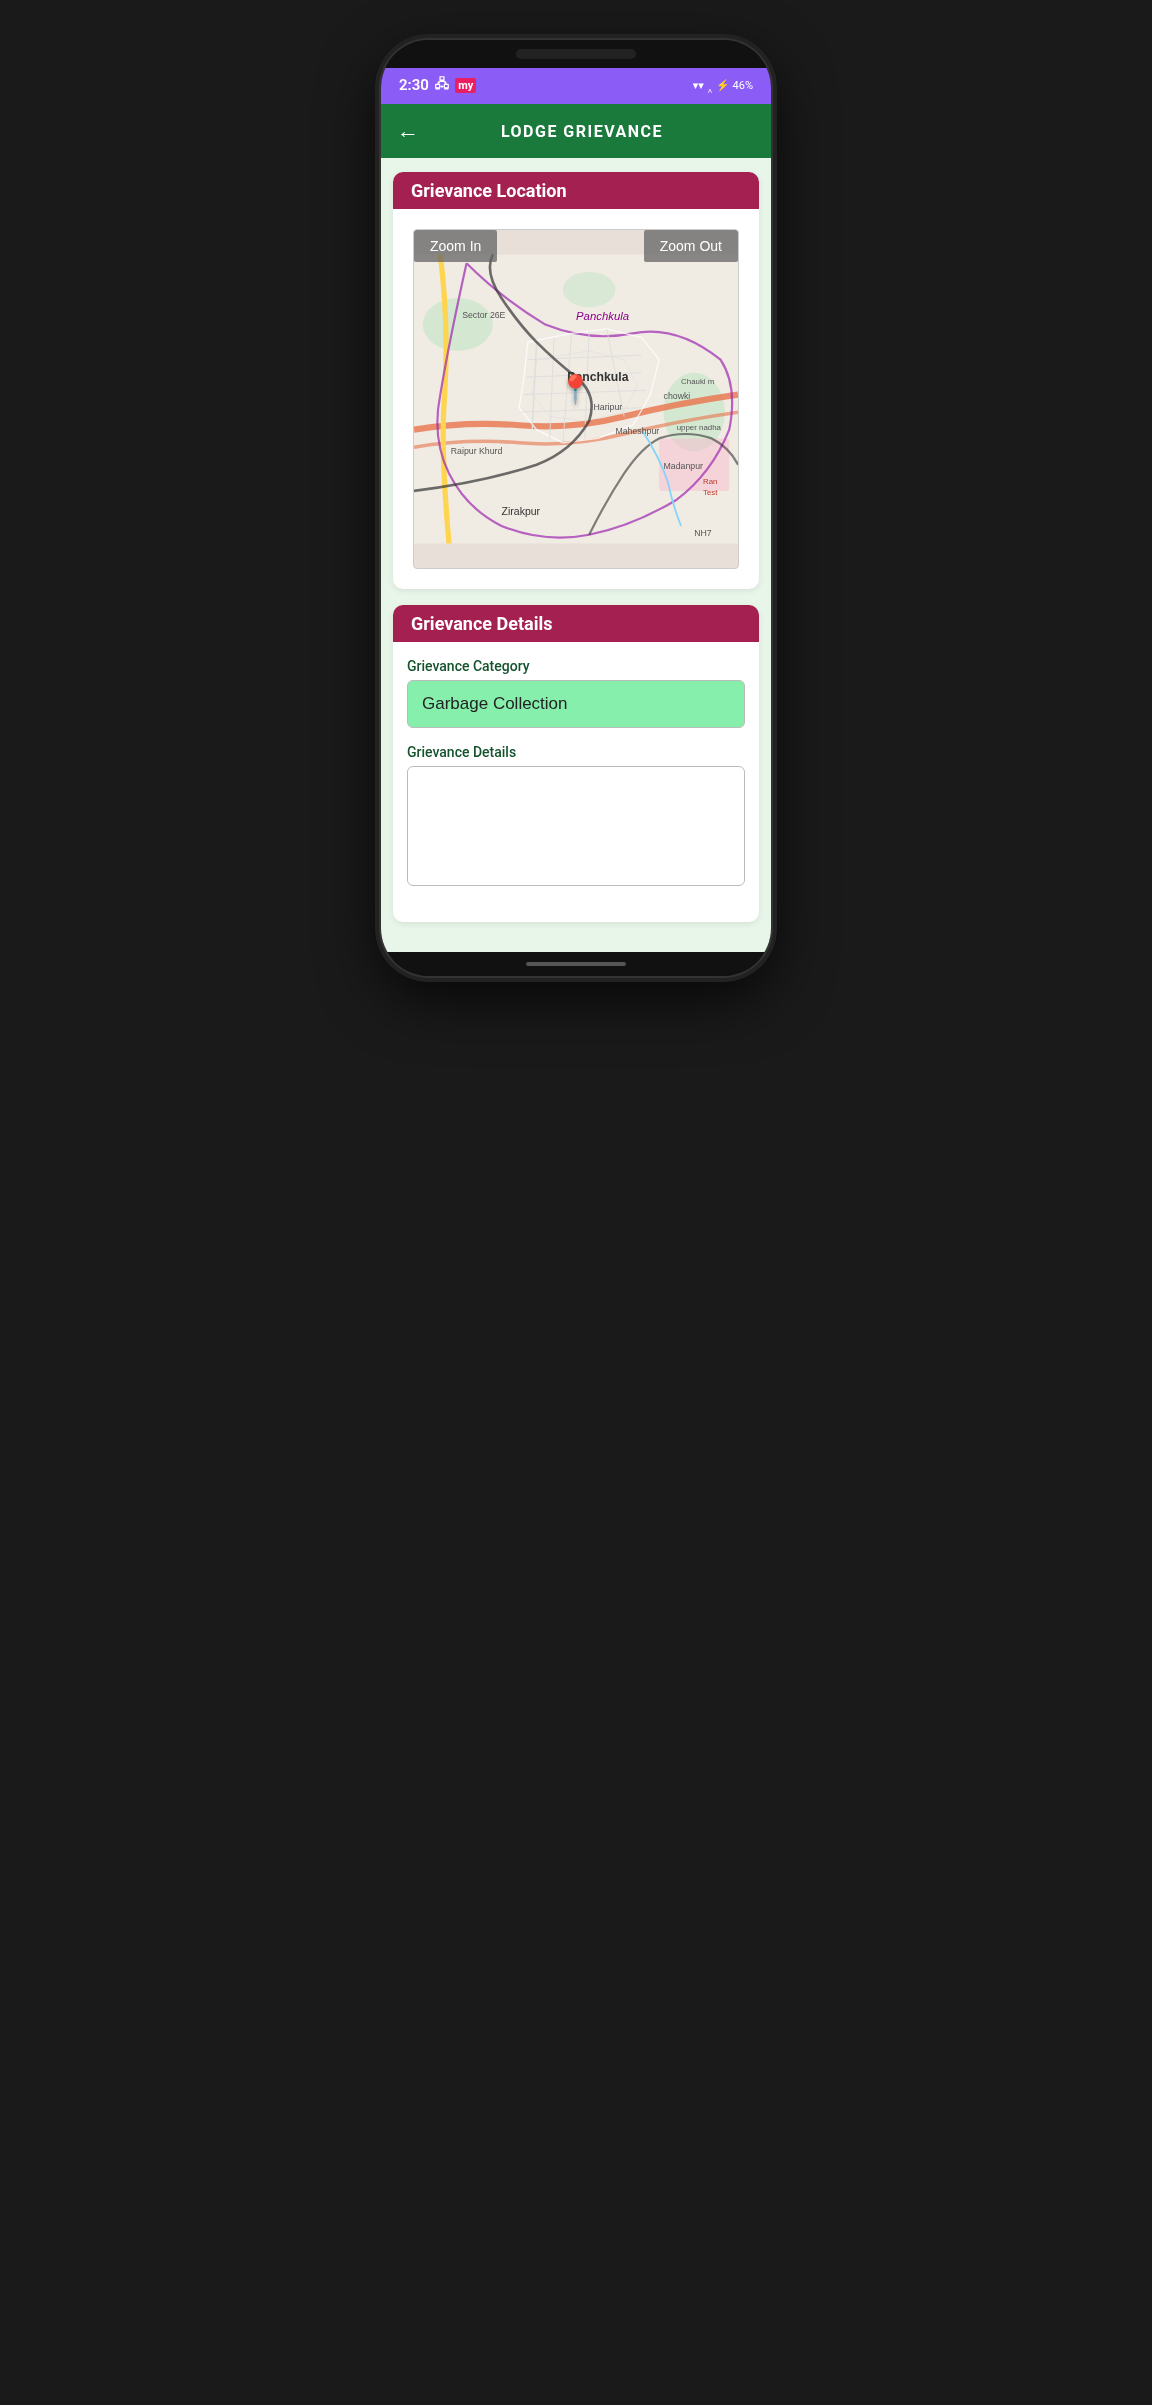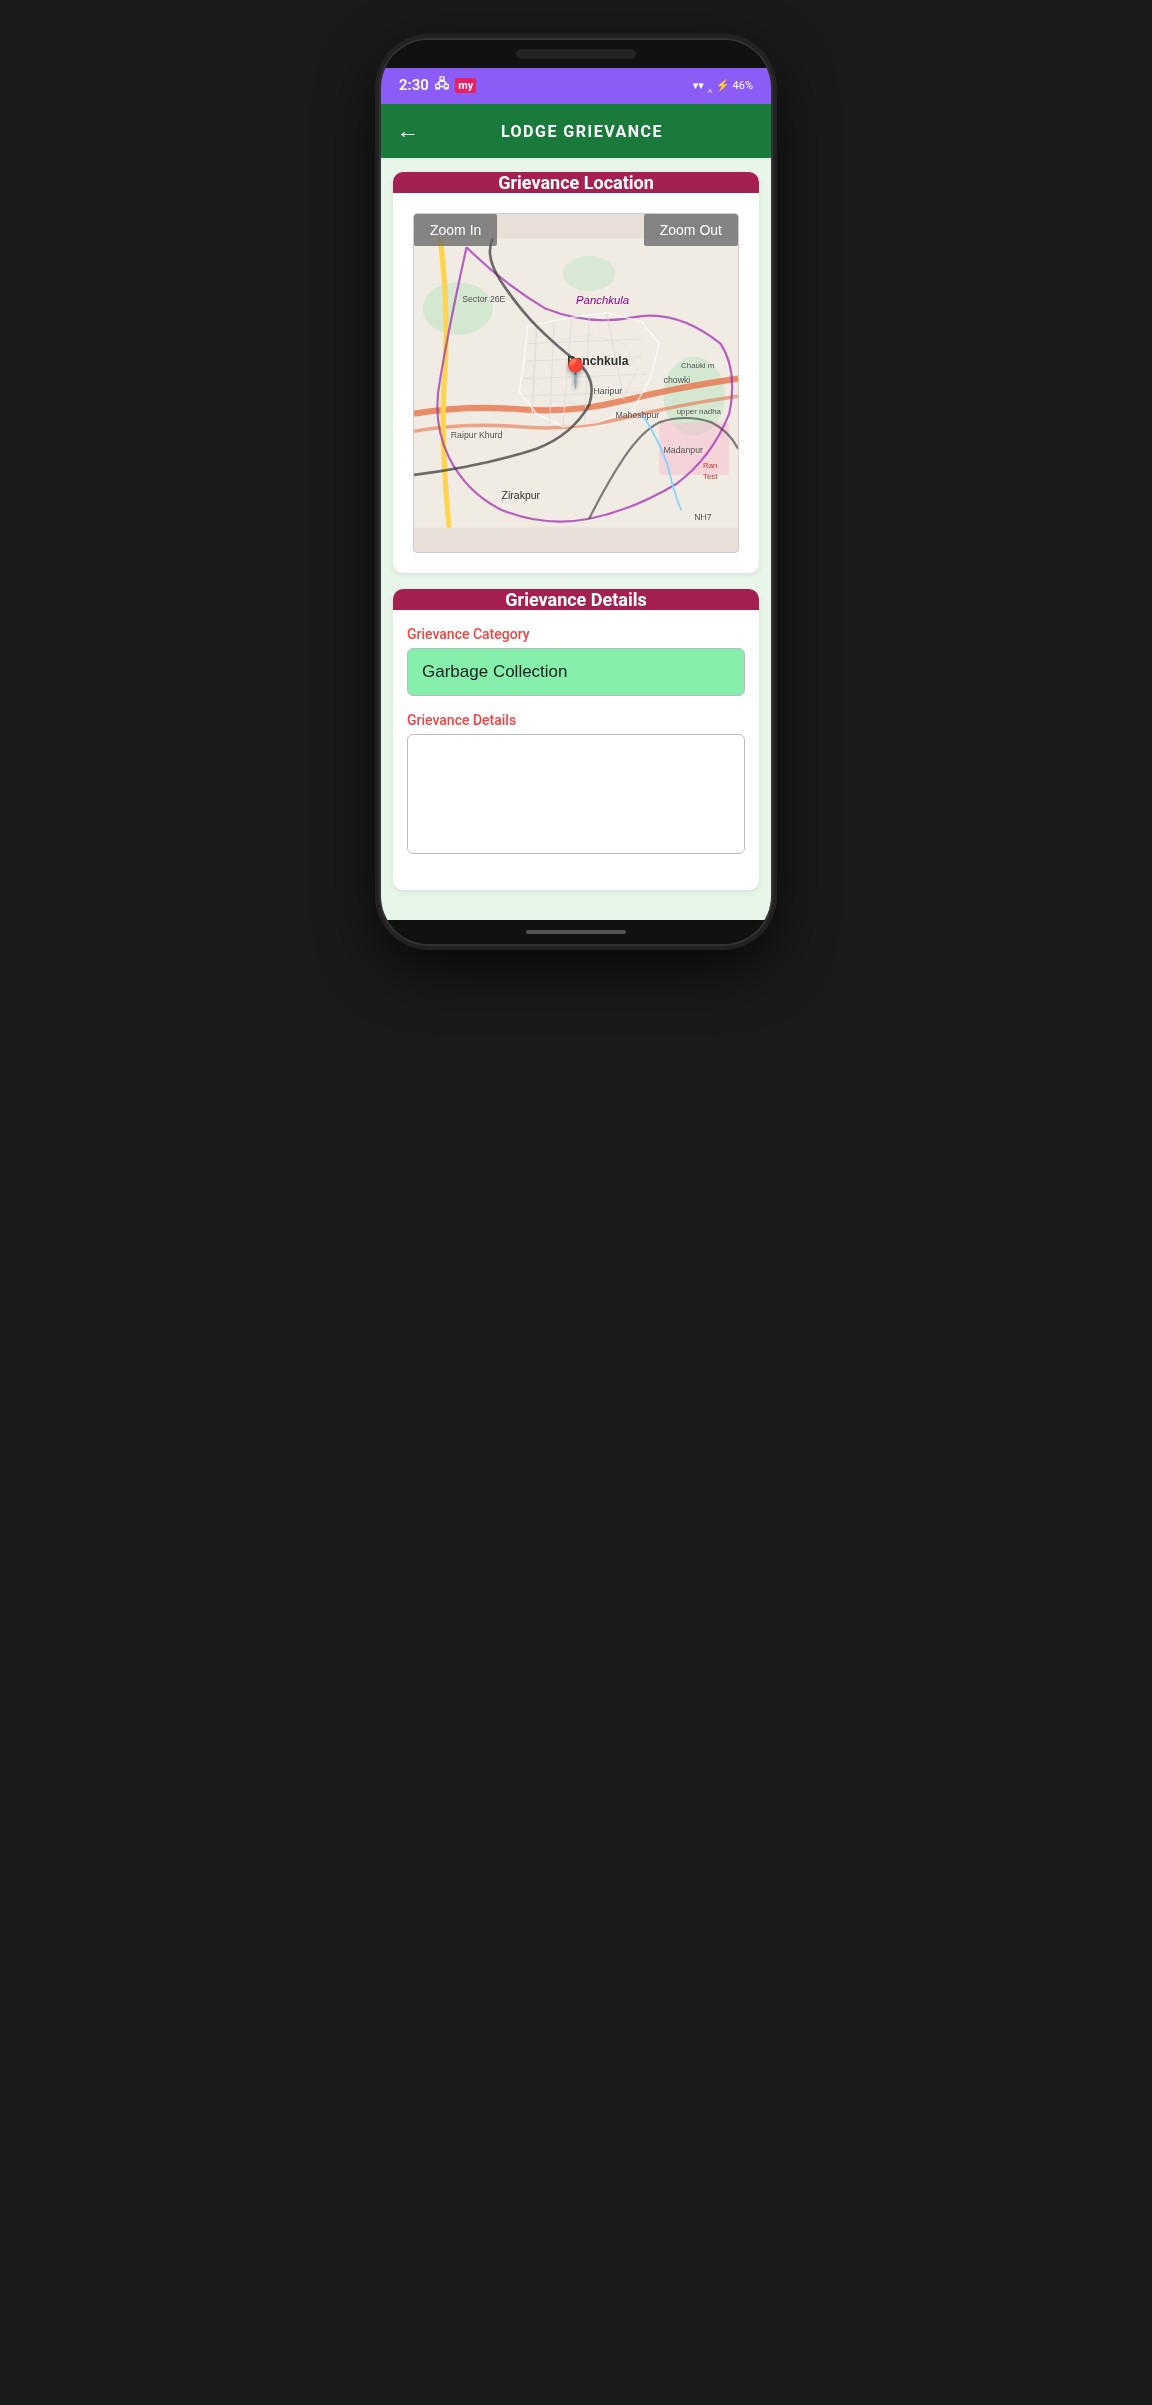--- a/index.html
+++ b/index.html
@@ -85,22 +85,21 @@
     }
     .card {
       background: white;
       border-radius: 10px;
       overflow: hidden;
       margin-bottom: 16px;
       box-shadow: 0 2px 6px rgba(0,0,0,0.08);
     }
     .card-header {
       background: #a32050;
-      padding: 0 18px;
-      text-align: center;
+      padding: 8px 18px;
     }
     .card-header-title {
       color: white;
       font-size: 18px;
       font-weight: 700;
     }
     .map-container {
       position: relative;
       width: 100%;
       height: 340px;
@@ -138,21 +137,21 @@
       color: #d32f2f;
       text-shadow: 0 2px 4px rgba(0,0,0,0.4);
     }
     .form-section {
       padding: 16px 14px;
     }
     .field-group {
       margin-bottom: 16px;
     }
     .field-label {
-      color: #ef4444;
+      color: #14532d;
       font-size: 14px;
       font-weight: 500;
       margin-bottom: 6px;
     }
     .field-input {
       width: 100%;
       border: 1.5px solid #bbb;
       border-radius: 6px;
       padding: 13px 14px;
       font-size: 17px;

